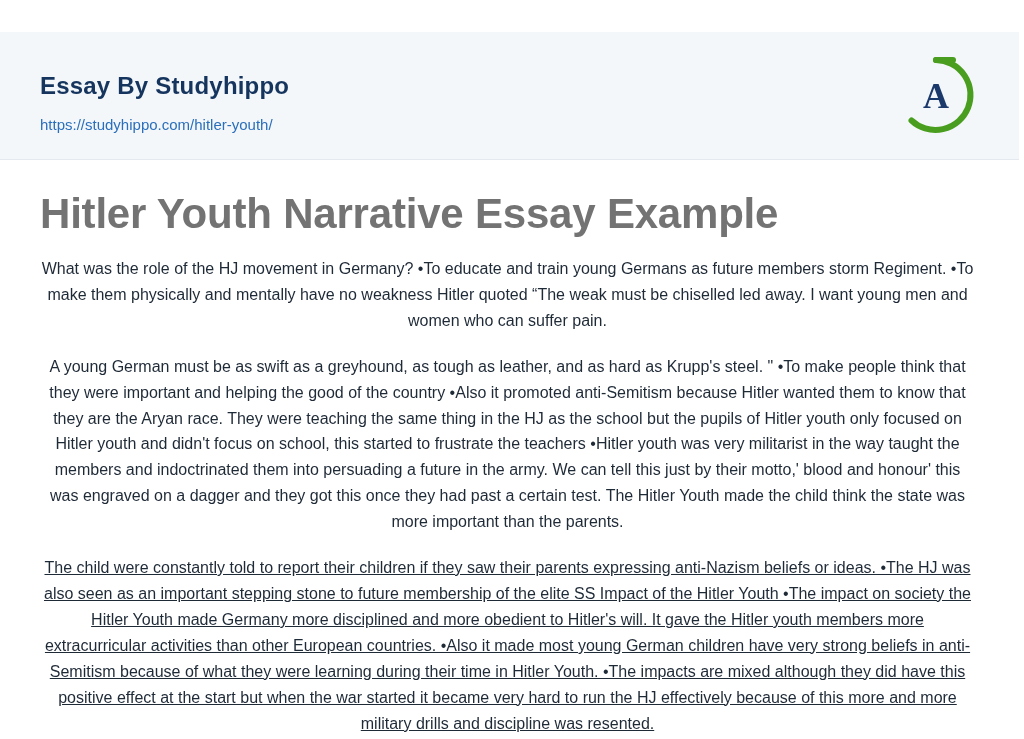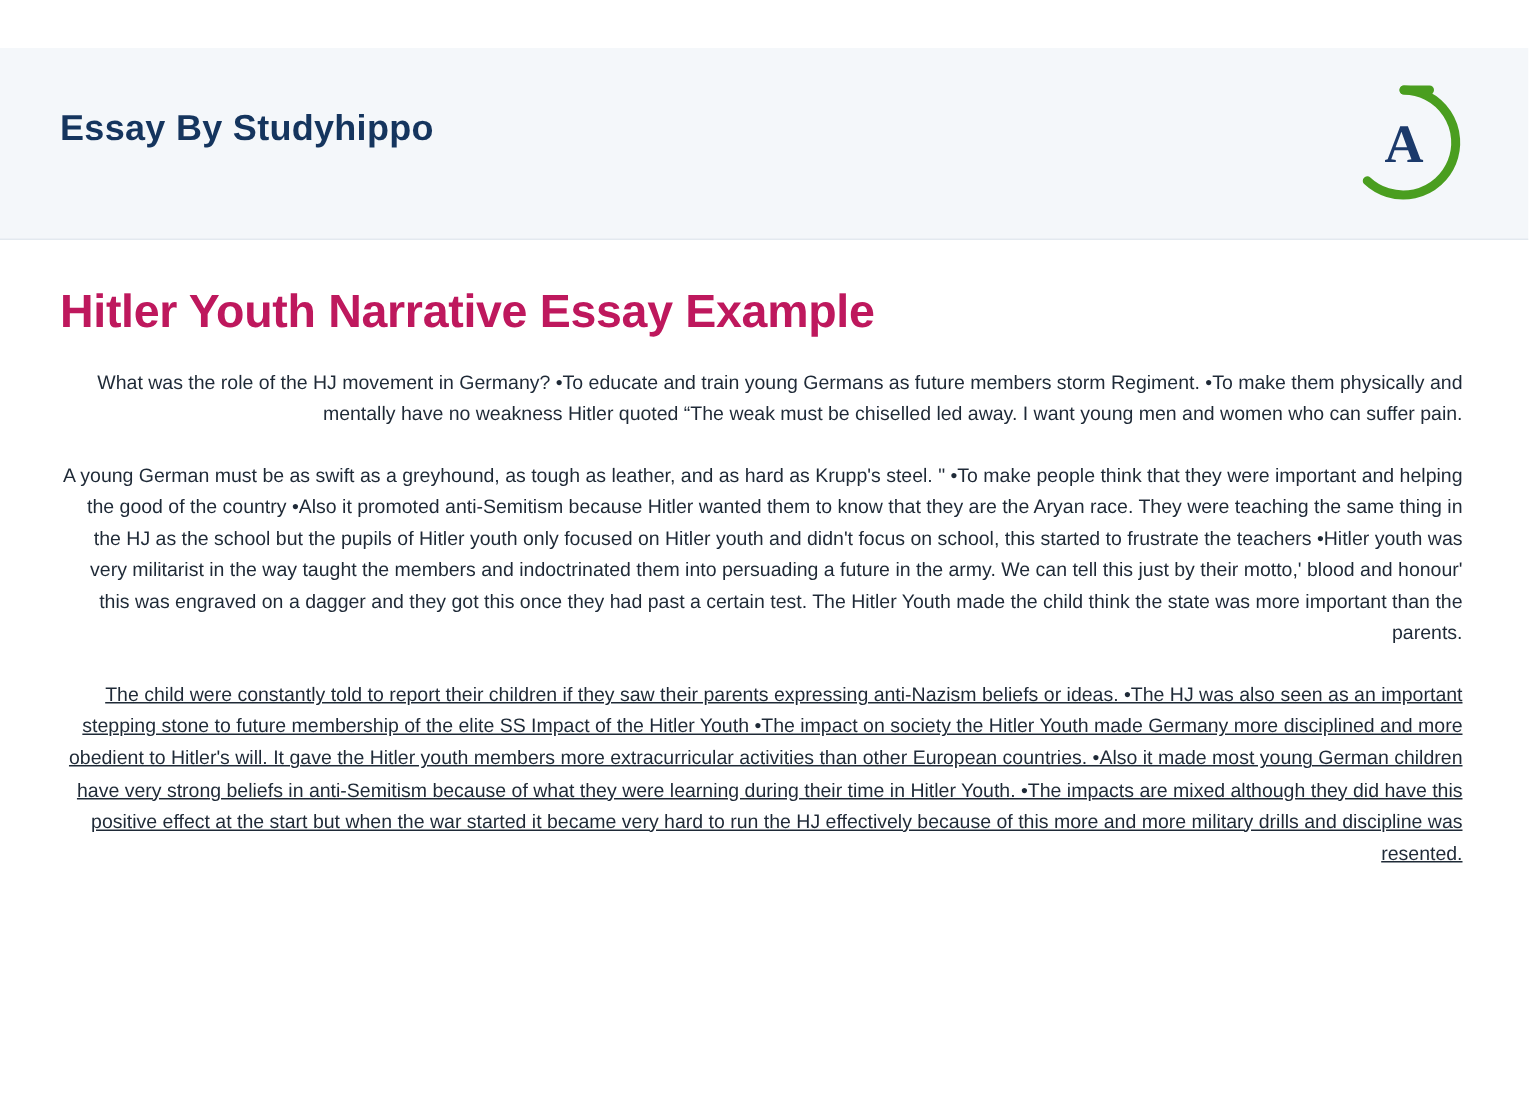--- a/index.html
+++ b/index.html
@@ -47,42 +47,43 @@
     position: absolute;
     right: 42px;
     top: 22px;
     width: 82px;
     height: 82px;
   }
   .content {
     padding: 30px 44px 0 40px;
   }
   .title {
-    font-size: 31px;
+    font-size: 42px;
     font-weight: bold;
-    color: #be185d;
+    color: #737373;
     margin: 0 0 18px 0;
     letter-spacing: -0.2px;
   }
   .para {
-    font-size: 13px;
+    font-size: 16px;
     line-height: 1.62;
     color: #1f2a37;
     margin: 0 0 20px 0;
-    text-align: right;
+    text-align: center;
   }
   .para:last-child { margin-bottom: 0; text-decoration: underline; }
 </style>
 </head>
 <body>
 
 <div class="page">
 
   <div class="header">
     <div class="brand">Essay By Studyhippo</div>
+    <a class="brand-url" href="#">https://studyhippo.com/hitler-youth/</a>
     <div class="logo">
       <svg viewBox="0 0 82 82" width="82" height="82" aria-hidden="true">
         <path d="M41 6 A35 35 0 1 1 16.5 66.5" fill="none" stroke="#4a9e1f" stroke-width="6" stroke-linecap="round"></path>
         <path d="M41 6 L58 6" fill="none" stroke="#4a9e1f" stroke-width="6" stroke-linecap="round"></path>
         <text x="41" y="54" font-family="Liberation Serif, serif" font-size="36" font-weight="bold" fill="#1b3a6b" text-anchor="middle">A</text>
       </svg>
     </div>
   </div>
 
   <div class="content">

